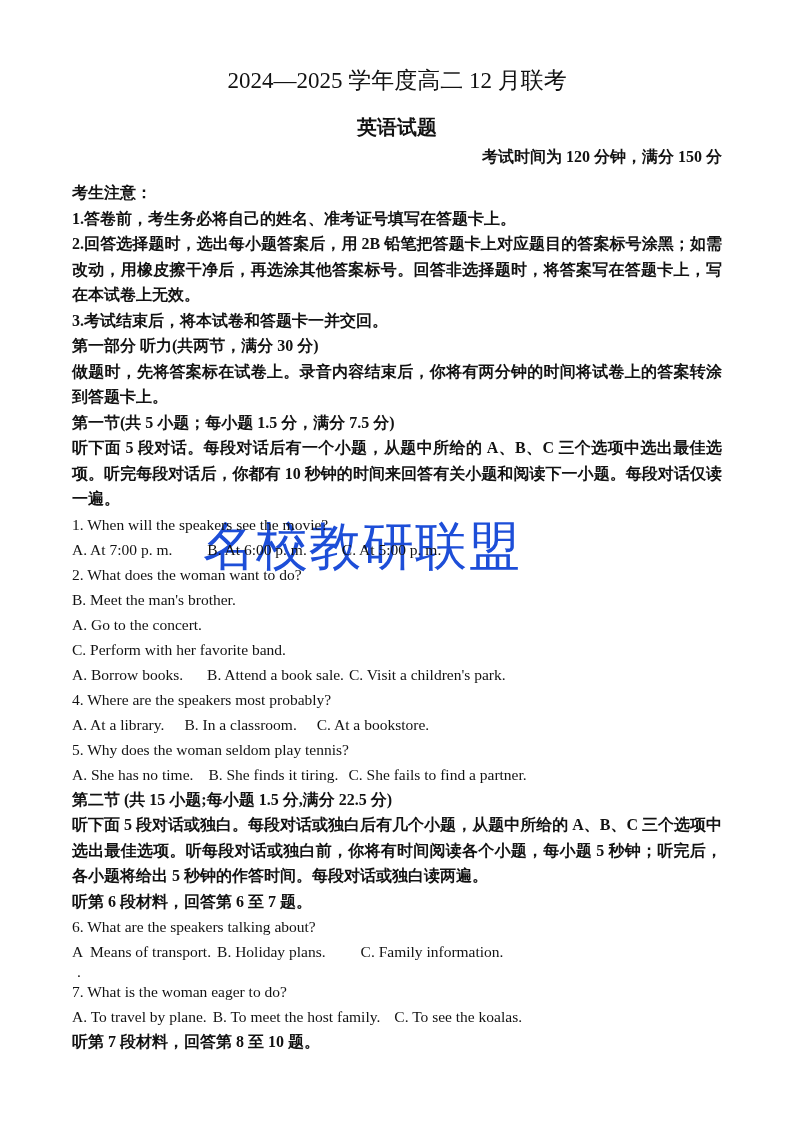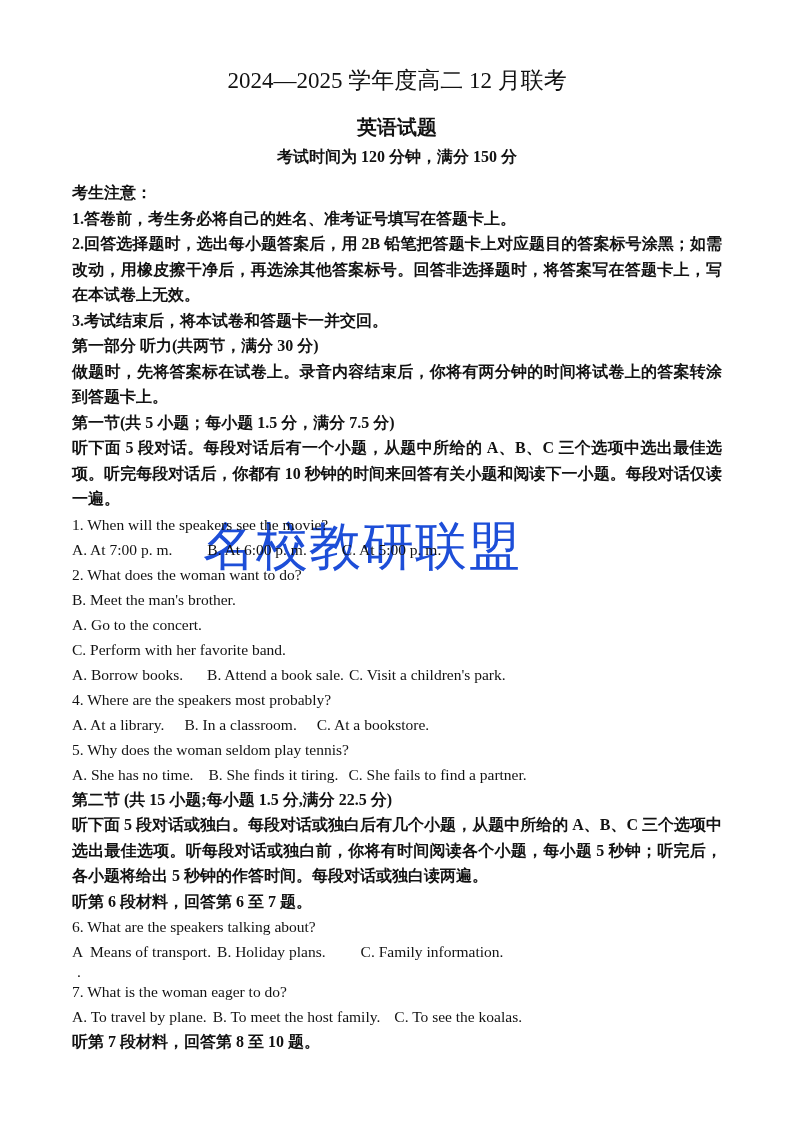--- a/index.html
+++ b/index.html
@@ -7,21 +7,21 @@
   .page{position:relative;width:794px;height:1123px;font-family:"Liberation Serif",serif;background:#ffffff;}
   .watermark{
     position:absolute;left:203px;top:512px;z-index:0;
     font-size:52px;color:#1d4ed8;letter-spacing:1px;white-space:nowrap;
     font-family:"Liberation Serif",serif;user-select:none;
   }
   .content{position:relative;z-index:1;padding:64px 72px 0 72px;width:650px;}
   p{margin:0;}
   .t-title{text-align:center;font-weight:400;font-size:23px;line-height:34px;}
   .t-subject{text-align:center;font-weight:700;font-size:20px;line-height:30px;margin-top:14px;}
-  .t-info{text-align:center;font-weight:700;font-size:16px;line-height:22px;margin-top:4px;}
+  .t-info{text-align:right;font-weight:700;font-size:16px;line-height:22px;margin-top:4px;}
   .zh{font-weight:700;font-size:16px;line-height:25.5px;text-align:justify;}
   .mt12{margin-top:12px;}
   .en{font-size:15.5px;line-height:25px;}
   .opt-row{display:flex;font-size:15.5px;line-height:25px;align-items:center;}
   .opt-row span{white-space:pre;}
   .row-q1 .o2,.row-q1 .o3{margin-left:35px;}
   .row-q3 .o2{margin-left:24px;}  .row-q3 .o3{margin-left:5px;}
   .row-q4 .o2,.row-q4 .o3{margin-left:20px;}
   .row-q5 .o2{margin-left:15px;}  .row-q5 .o3{margin-left:10px;}
   .row-q6 .o2{margin-left:6px;}   .row-q6 .o3{margin-left:35px;}

